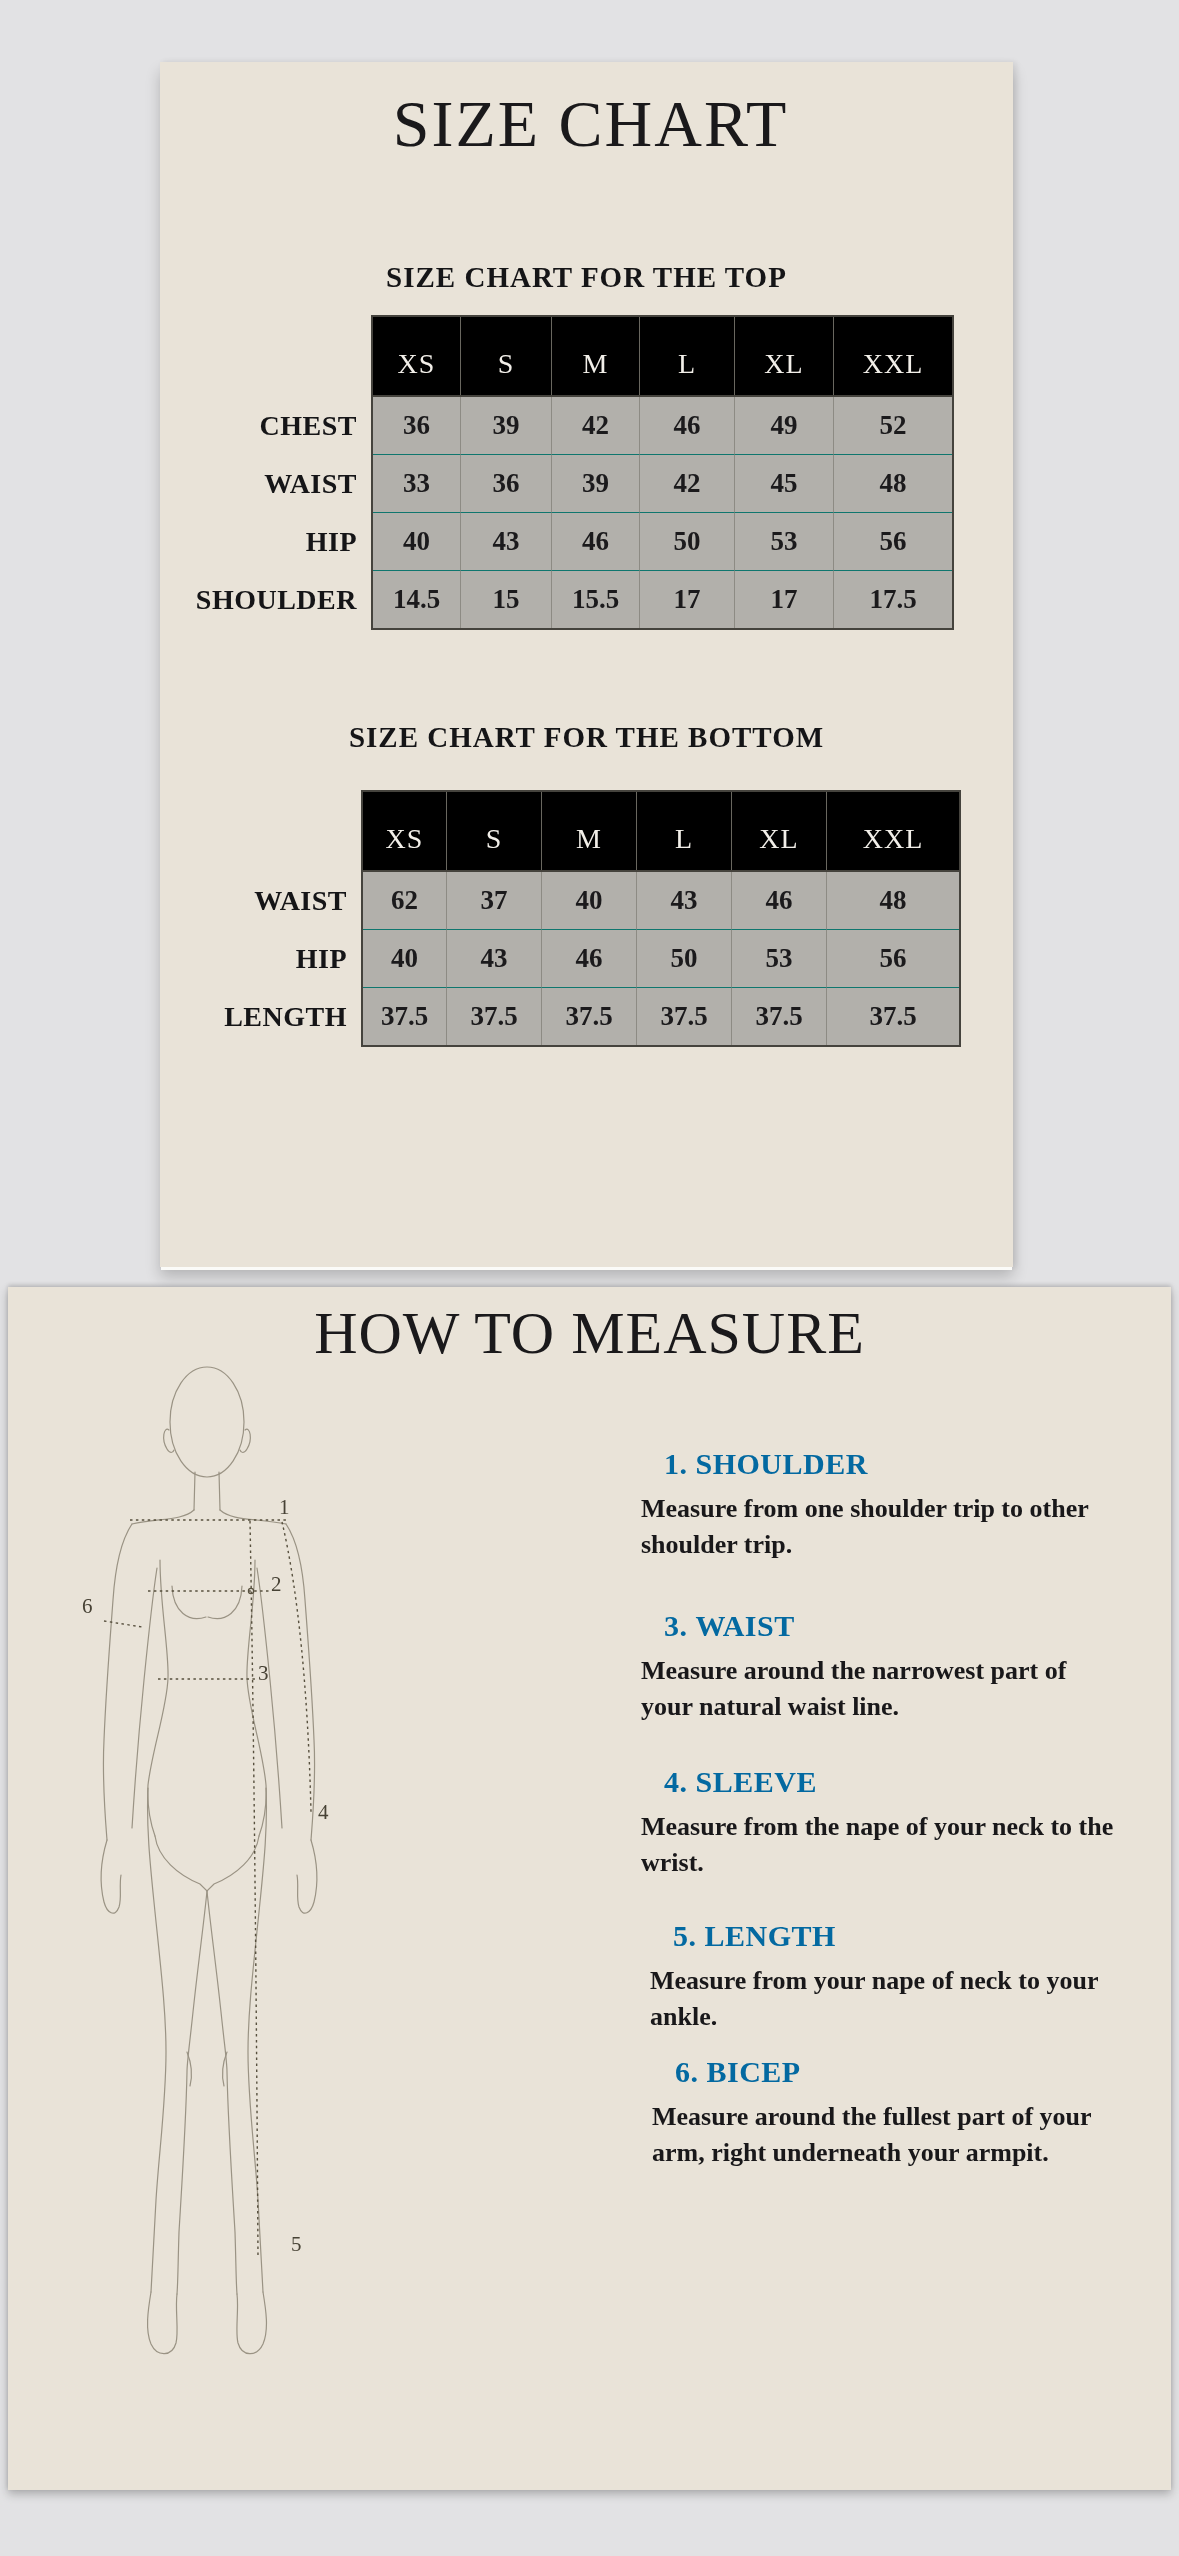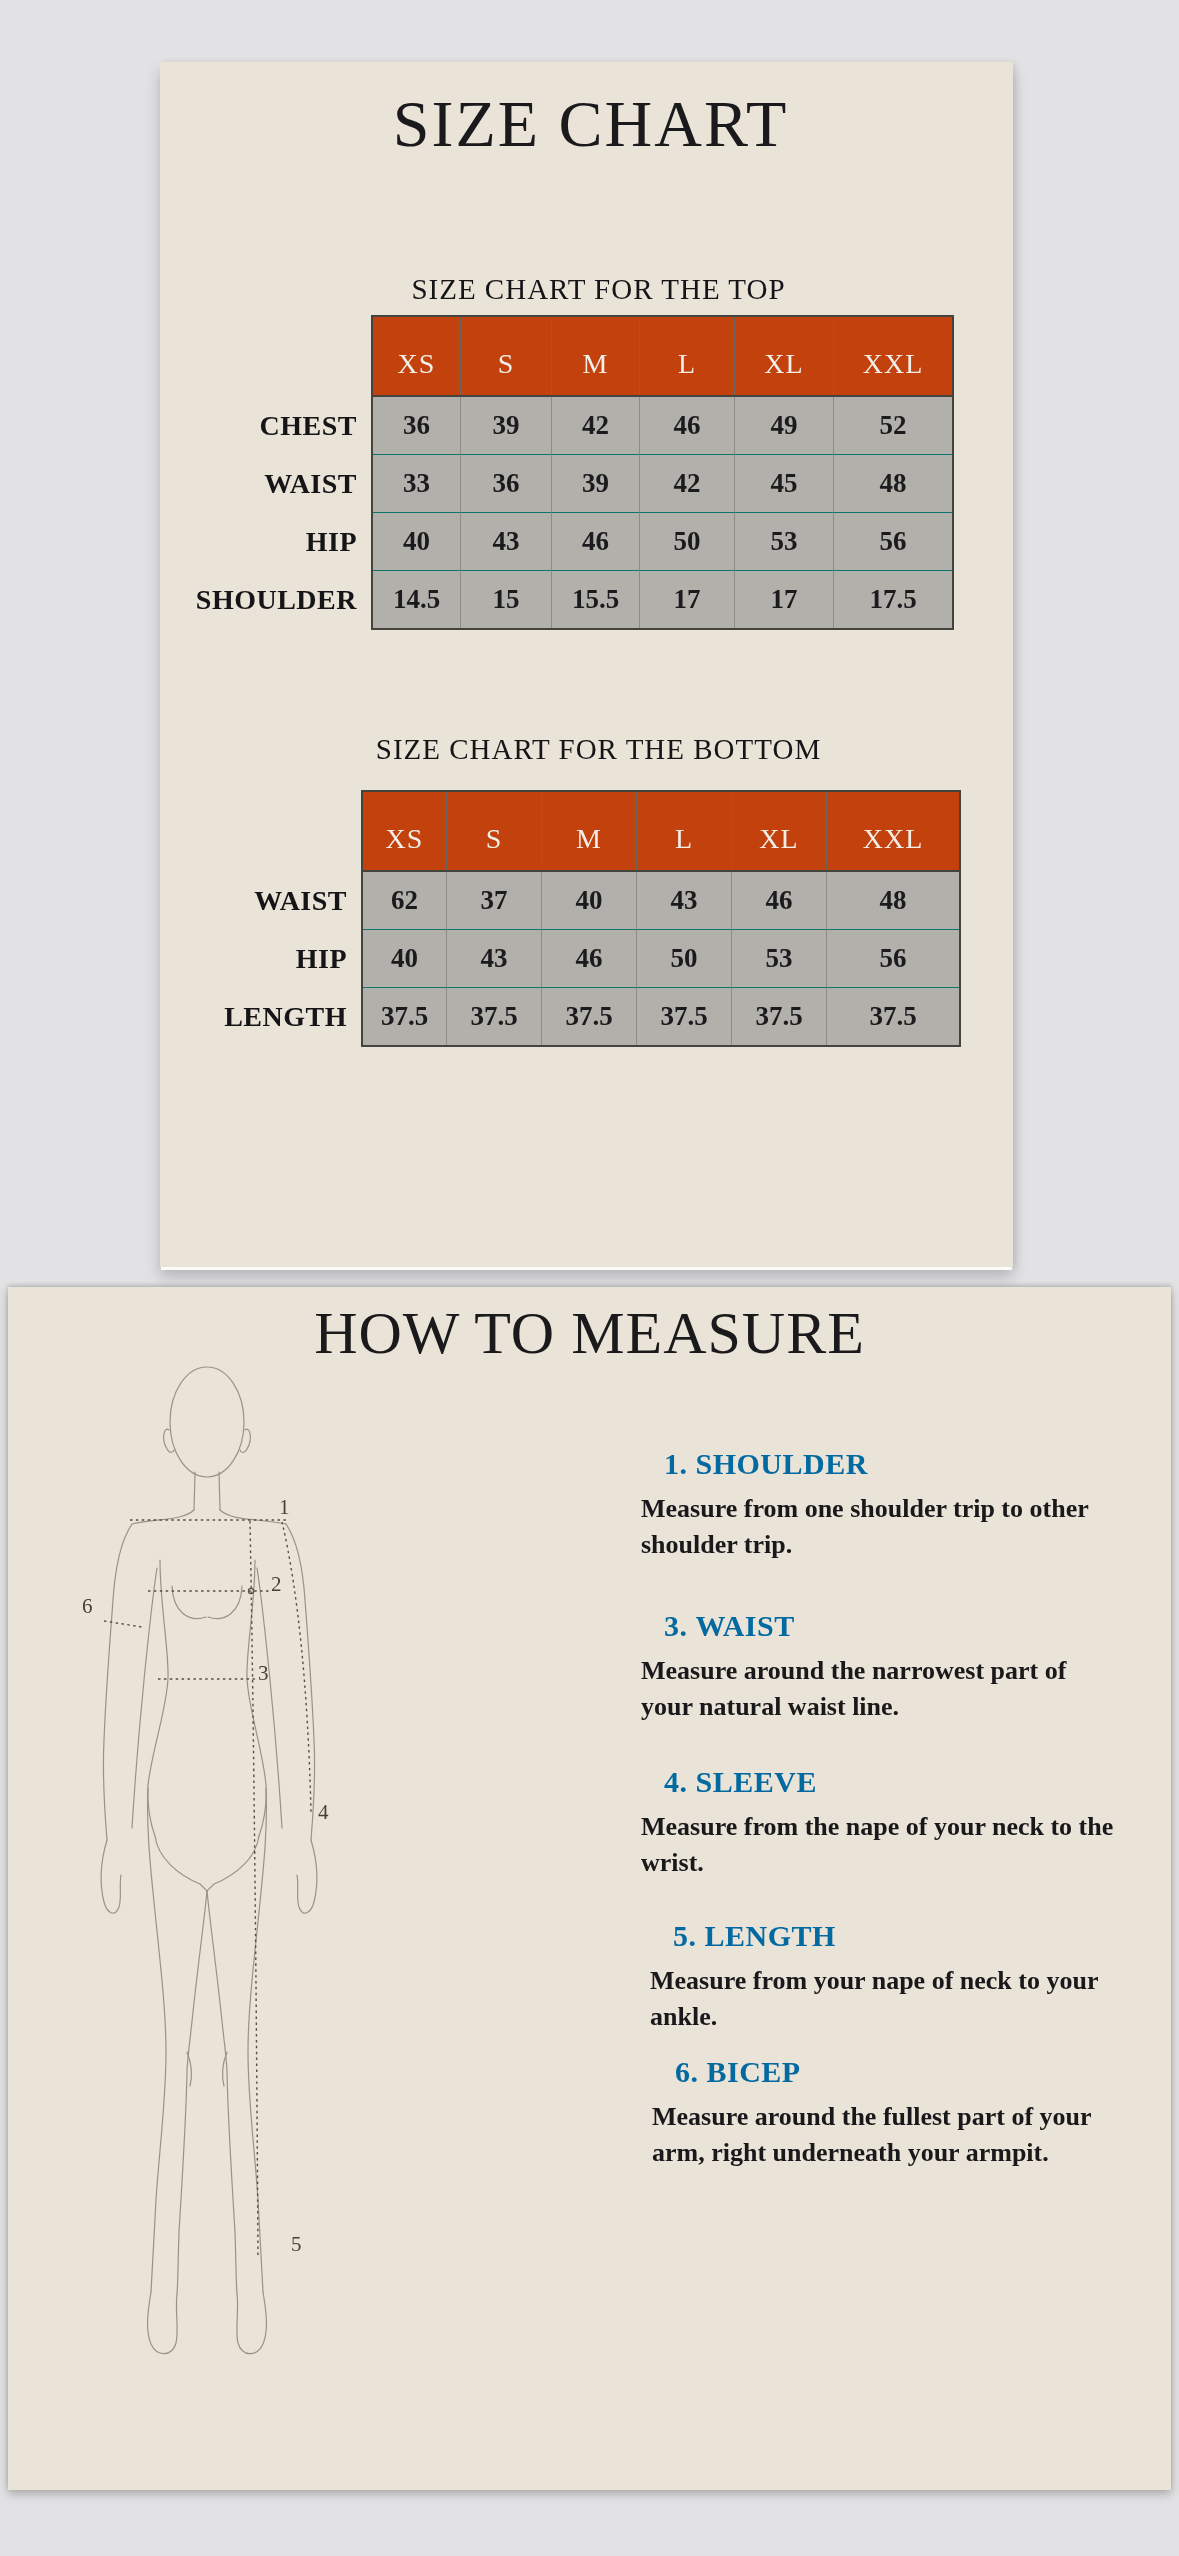--- a/index.html
+++ b/index.html
@@ -26,31 +26,31 @@
     position:absolute; top:22px; left:0; width:100%; margin:4px;
     text-align:center; font-size:66px; line-height:72px; font-weight:400;
     letter-spacing:2px; color:#1a191b;
   }
   .htm-title {
     position:absolute; top:14px; left:0; width:100%; margin:0;
     text-align:center; font-size:60px; line-height:64px; font-weight:400;
     letter-spacing:1px; color:#1a191b;
   }
   .sub {
-    position:absolute; left:0; width:100%; margin:12px; text-align:center;
-    font-size:29px; line-height:40px; font-weight:400; letter-spacing:1px; color:#151517;
+    position:absolute; left:0; width:100%; margin:0; text-align:center;
+    font-size:29px; line-height:40px; font-weight:700; letter-spacing:1px; color:#151517;
   }
   .sub-top    { top:195px; }
   .sub-bottom { top:655px; }
 
   
   .table { position:absolute; border:2px solid #45433d; }
   .thead {
     display:grid; grid-template-columns:var(--cols);
-    border-bottom:2px solid #45433d; background:#c2410c;
+    border-bottom:2px solid #45433d; background:#000000;
   }
   .th {
     height:62px; display:flex; align-items:center; justify-content:center;
     padding-top:16px; box-sizing:content-box;
     border-right:1px solid #69675f;
     color:#f2efe9; font-size:28px; letter-spacing:1px; font-weight:400;
   }
   .th:last-child { border-right:none; }
   .tr { position:relative; }
   .cells { display:grid; grid-template-columns:var(--cols); }

